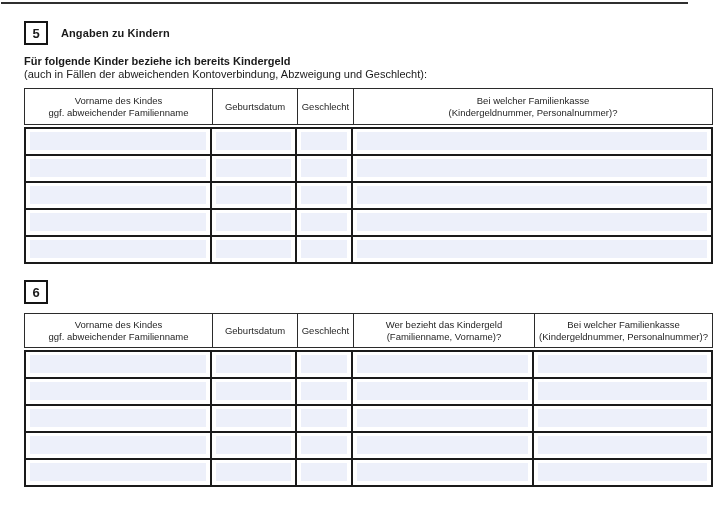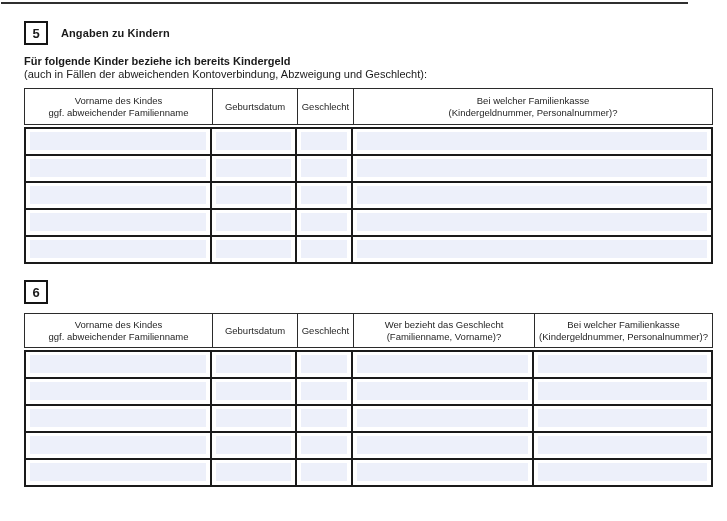--- a/index.html
+++ b/index.html
@@ -189,21 +189,21 @@
         <span>6</span>
       </div>
     </div>
 
     <div class="form-table table2">
       <div class="thead grid5">
         <div class="thcell">Vorname des Kindes
 ggf. abweichender Familienname</div>
         <div class="thcell">Geburtsdatum</div>
         <div class="thcell">Geschlecht</div>
-        <div class="thcell">Wer bezieht das Geschlecht
+        <div class="thcell">Wer bezieht das Kindergeld
 (Familienname, Vorname)?</div>
         <div class="thcell">Bei welcher Familienkasse
 (Kindergeldnummer, Personalnummer)?</div>
       </div>
       <div class="tbody" id="table6-body">
           <div class="trow grid5r">
             <div class="tcell">
               <div class="field"></div>
             </div>
             <div class="tcell">

